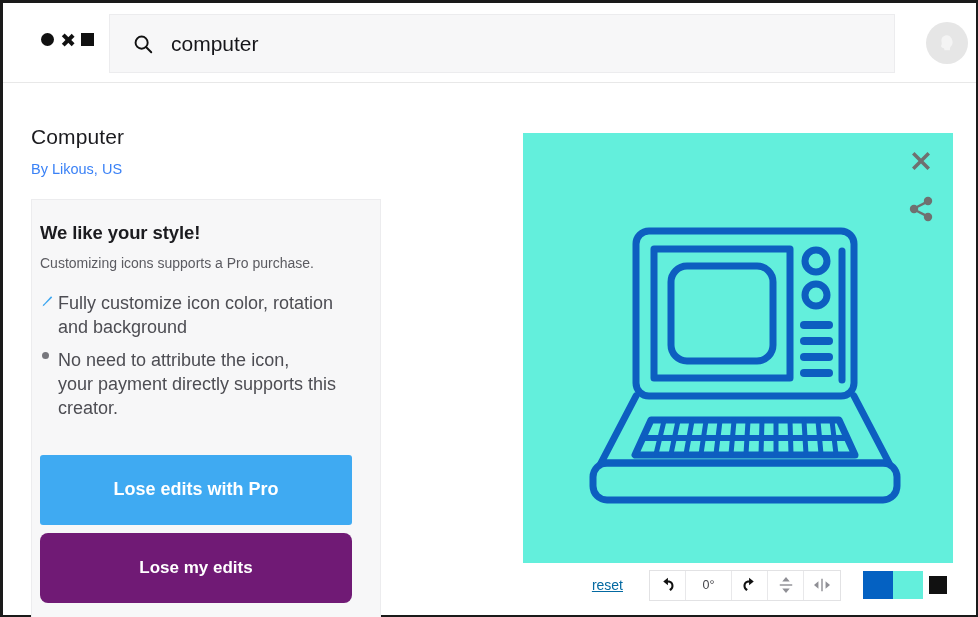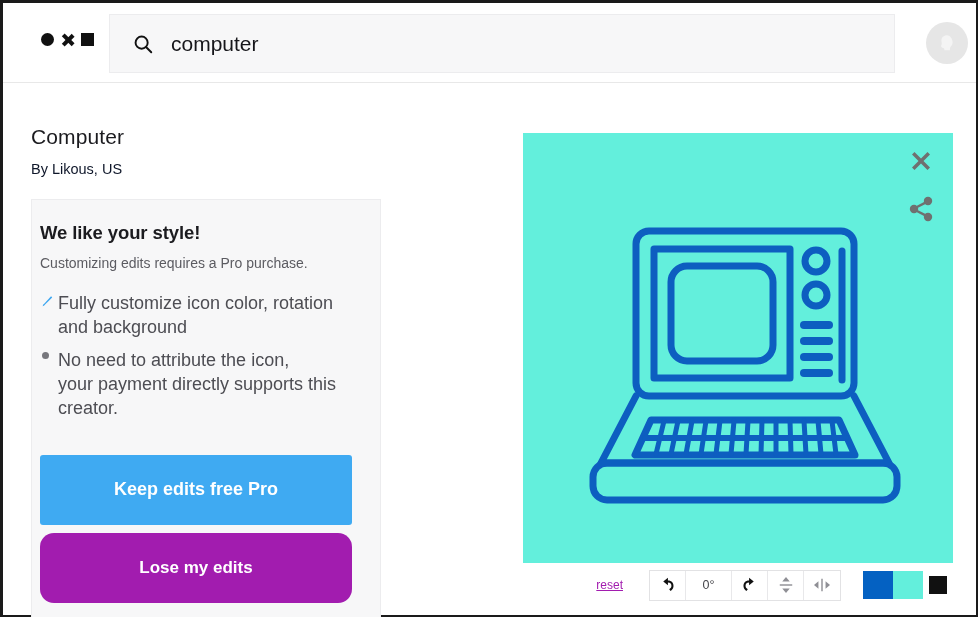--- a/index.html
+++ b/index.html
@@ -73,21 +73,21 @@
   }
 
   
   #left-col { position: absolute; left: 28px; top: 122px; width: 352px; }
   #icon-title {
     font-size: 21px; color: #1b1b1f; font-weight: normal;
     letter-spacing: 0.1px;
   }
   #icon-author {
     margin-top: 12px;
-    font-size: 14.5px; color: #0f172a;
+    font-size: 14.5px; color: #3b82f6;
   }
   #pro-panel {
     margin-top: 22px;
     width: 350px;
     background: #f7f7f8;
     border: 1px solid #ececee;
     padding: 22px 20px 26px 8px;
   }
   #pro-title {
     font-size: 18.5px; color: #1b1b1f; font-weight: bold;
@@ -114,21 +114,21 @@
     display: block; width: 312px; height: 70px;
     margin-top: 34px;
     background: #3faaf2; border: 0; border-radius: 3px;
     color: #ffffff; font-size: 18px; font-weight: bold;
     font-family: "Liberation Sans", sans-serif;
     cursor: pointer;
   }
   #btn-lose {
     display: block; width: 312px; height: 70px;
     margin-top: 8px;
-    background: #a21caf; border: 0; border-radius: 14px;
+    background: #701a75; border: 0; border-radius: 8px;
     color: #ffffff; font-size: 17px; font-weight: bold;
     font-family: "Liberation Sans", sans-serif;
     cursor: pointer;
   }
 
   
   #preview {
     position: absolute;
     left: 520px; top: 130px;
     width: 430px; height: 430px;
@@ -142,21 +142,21 @@
   #icon-art { position: absolute; left: 0; top: 0; width: 430px; height: 430px; }
 
   
   #toolbar {
     position: absolute;
     left: 520px; top: 566px;
     width: 430px; height: 32px;
     display: flex; align-items: center; justify-content: flex-end; gap: 0;
   }
   #reset-link {
-    font-size: 12px; color: #a21caf;
+    font-size: 14px; color: #0369a1;
     text-decoration: underline; cursor: pointer;
     margin-right: 26px;
   }
   #rot-group {
     display: flex; align-items: stretch; height: 31px;
     border: 1px solid #e2e2e4; background: #ffffff;
   }
   .rot-cell {
     width: 36px; display: flex; align-items: center; justify-content: center;
     border-right: 1px solid #e8e8ea; cursor: pointer;
@@ -205,42 +205,42 @@
     </div>
   </div>
 
   <div id="left-col">
 
     <h1 id="icon-title">Computer</h1>
     <div id="icon-author">By Likous, US</div>
 
     <div id="pro-panel">
       <div id="pro-title">We like your style!</div>
-      <div id="pro-sub">Customizing edits requires a Pro purchase.</div>
+      <div id="pro-sub">Customizing icons supports a Pro purchase.</div>
 
       <ul id="pro-list">
         <li class="hl">
           <span class="bullet">
             <svg width="13" height="13" viewBox="0 0 16 16">
               <path d="M13.6 1.6 L15 3 L5.6 12.4 L3.2 13.8 L4.6 11.4 Z" fill="#3aa5f0"></path>
               <path d="M3.2 13.8 L4.6 11.4 L5.6 12.4 Z" fill="#3aa5f0"></path>
             </svg>
           </span>
           <span>Fully customize icon color, rotation and background</span>
         </li>
         <li>
           <span class="bullet">
             <span class="dot-bullet"></span>
           </span>
           <span style="white-space: pre-line;">No need to attribute the icon,
 your payment directly supports this creator.</span>
         </li>
       </ul>
 
-      <button id="btn-pro">Keep edits free Pro</button>
+      <button id="btn-pro">Lose edits with Pro</button>
       <button id="btn-lose">Lose my edits</button>
     </div>
   </div>
 
   <div id="preview">
 
     <svg id="icon-art" viewBox="0 0 430 430">
       <g fill="none" stroke="#0d5ec0" stroke-width="7" stroke-linejoin="round" stroke-linecap="round">
 
         <rect x="113" y="98" width="218" height="165" rx="13"></rect>

